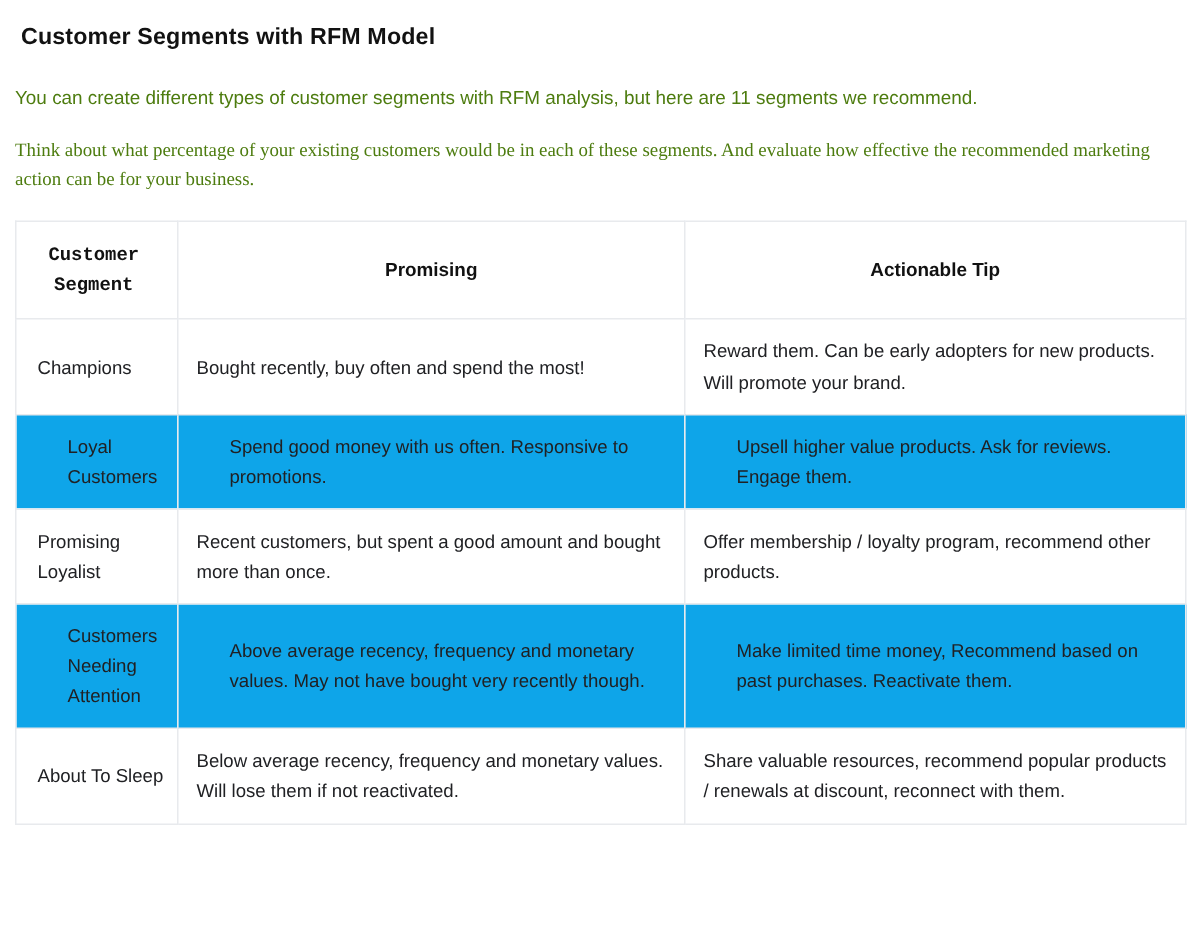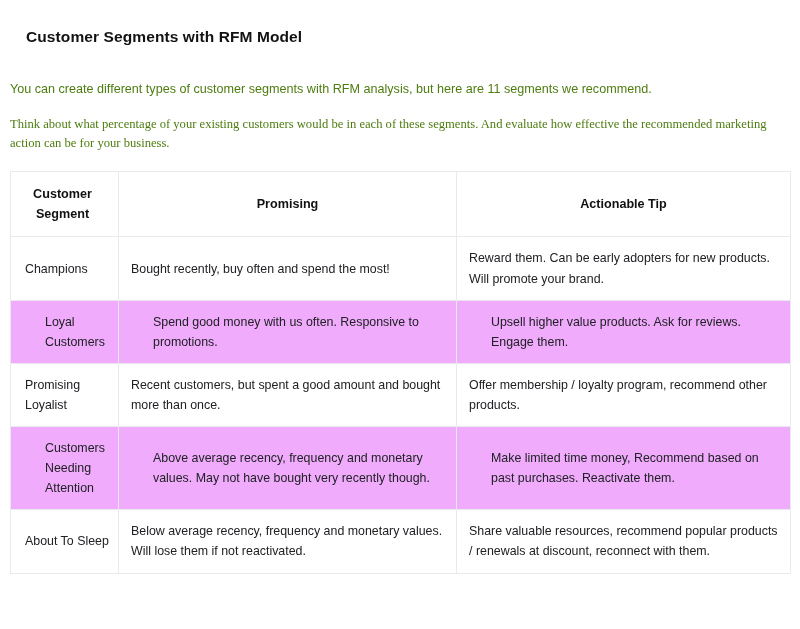--- a/index.html
+++ b/index.html
@@ -17,21 +17,21 @@
     -webkit-font-smoothing: antialiased;
   }
   .page {
     padding: 0 10px;
     width: 800px;
   }
   .doc-title {
     font-size: 15.5px;
     font-weight: bold;
     color: #121212;
-    margin: 16px;
+    margin: 4px;
     padding: 11px 0 0 0;
     letter-spacing: 0.1px;
     line-height: 1.3;
   }
   .intro-para {
     font-size: 12.6px;
     color: #4d7c0f;
     margin: 0;
     padding-top: 17px;
     line-height: 1.55;
@@ -63,31 +63,31 @@
     color: #202124;
   }
   table.rfm thead th {
     text-align: center;
     font-weight: bold;
     padding: 12px 8px;
     background: #ffffff;
     color: #111111;
     font-size: 12.6px;
   }
-  table.rfm thead th.seg-head { padding-left: 0; padding-right: 4px; }
+  table.rfm thead th.seg-head { padding-left: 0; padding-right: 4px; font-family: Liberation Mono, monospace; }
   table.rfm tbody td {
     padding: 11px 12px;
     text-align: left;
   }
   table.rfm tbody td.seg {
     padding-left: 14px;
     padding-right: 6px;
   }
   table.rfm tbody tr.stripe td {
-    background: #f0abfc;
+    background: #0ea5e9;
     padding-left: 34px;
   }
   table.rfm tbody tr.plain td {
     background: #ffffff;
   }
 </style>
 </head>
 <body>
 
 <div class="page">

